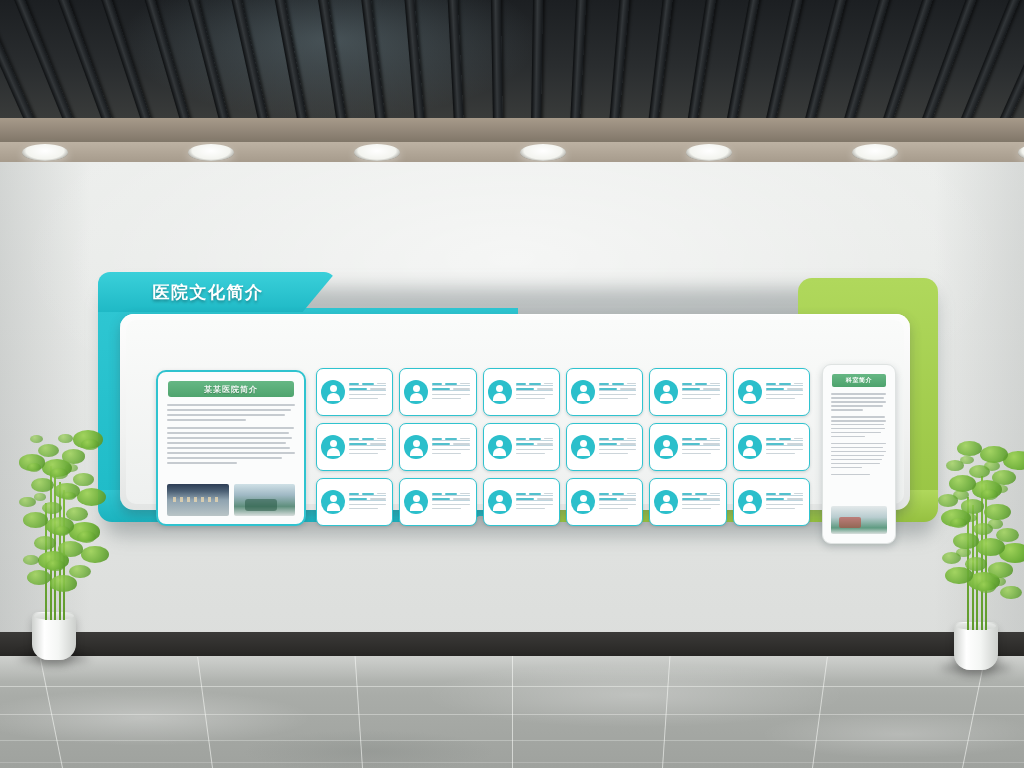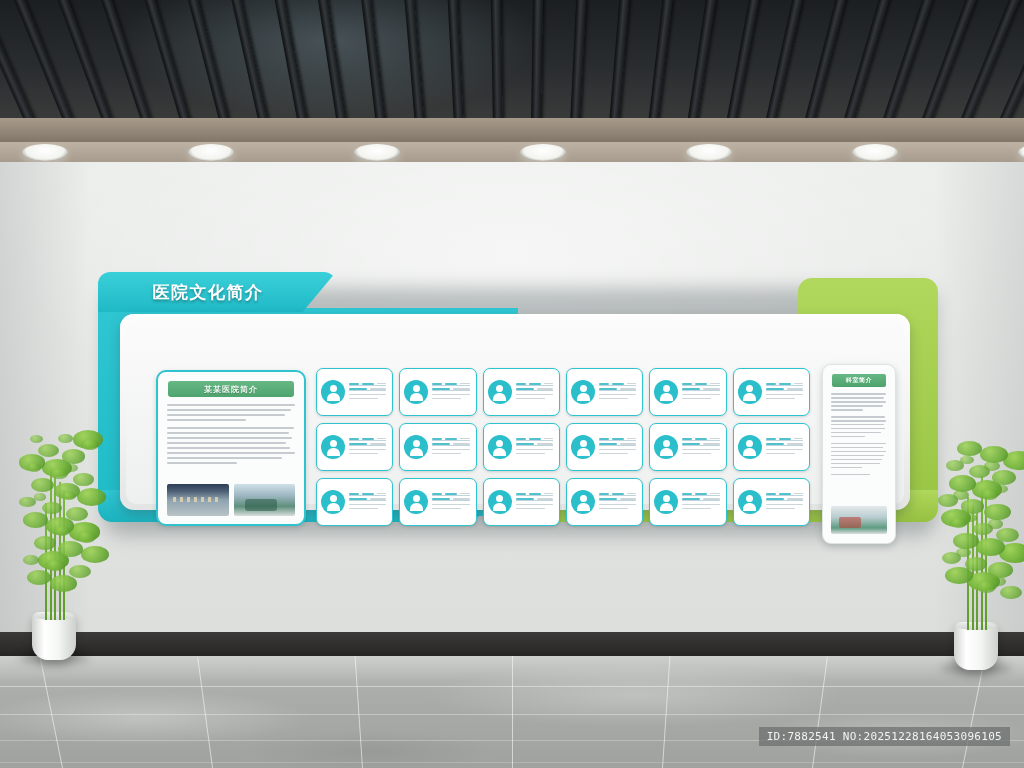--- a/index.html
+++ b/index.html
@@ -704,15 +704,14 @@
       <div class="leafcloud" style="width: 21px; height: 13.02px; left: 41.02px; top: 35px; opacity: 0.8;"></div>
       <div class="leafcloud" style="width: 20.4px; height: 12.648px; left: 10px; top: 64px; opacity: 0.79;"></div>
       <div class="leafcloud" style="width: 19.8px; height: 12.276px; left: 44.98px; top: 93px; opacity: 0.78;"></div>
       <div class="leafcloud" style="width: 19.2px; height: 11.904px; left: 13.96px; top: 122px; opacity: 0.77;"></div>
       <div class="leafcloud" style="width: 18.6px; height: 11.532px; left: 48.94px; top: 151px; opacity: 0.76;"></div>
       <div class="leafcloud" style="width: 18px; height: 11.16px; left: 17.92px; top: 30px; opacity: 0.75;"></div>
       <div class="leafcloud" style="width: 17.4px; height: 10.788px; left: 52.9px; top: 59px; opacity: 0.74;"></div>
       <div class="leafcloud" style="width: 16.8px; height: 10.416px; left: 21.88px; top: 88px; opacity: 0.73;"></div>
     </div>
 
-  <div class="idbox">ID:7882541 NO:20251228164053096105</div>
 
 </div>
 
 </body></html>

